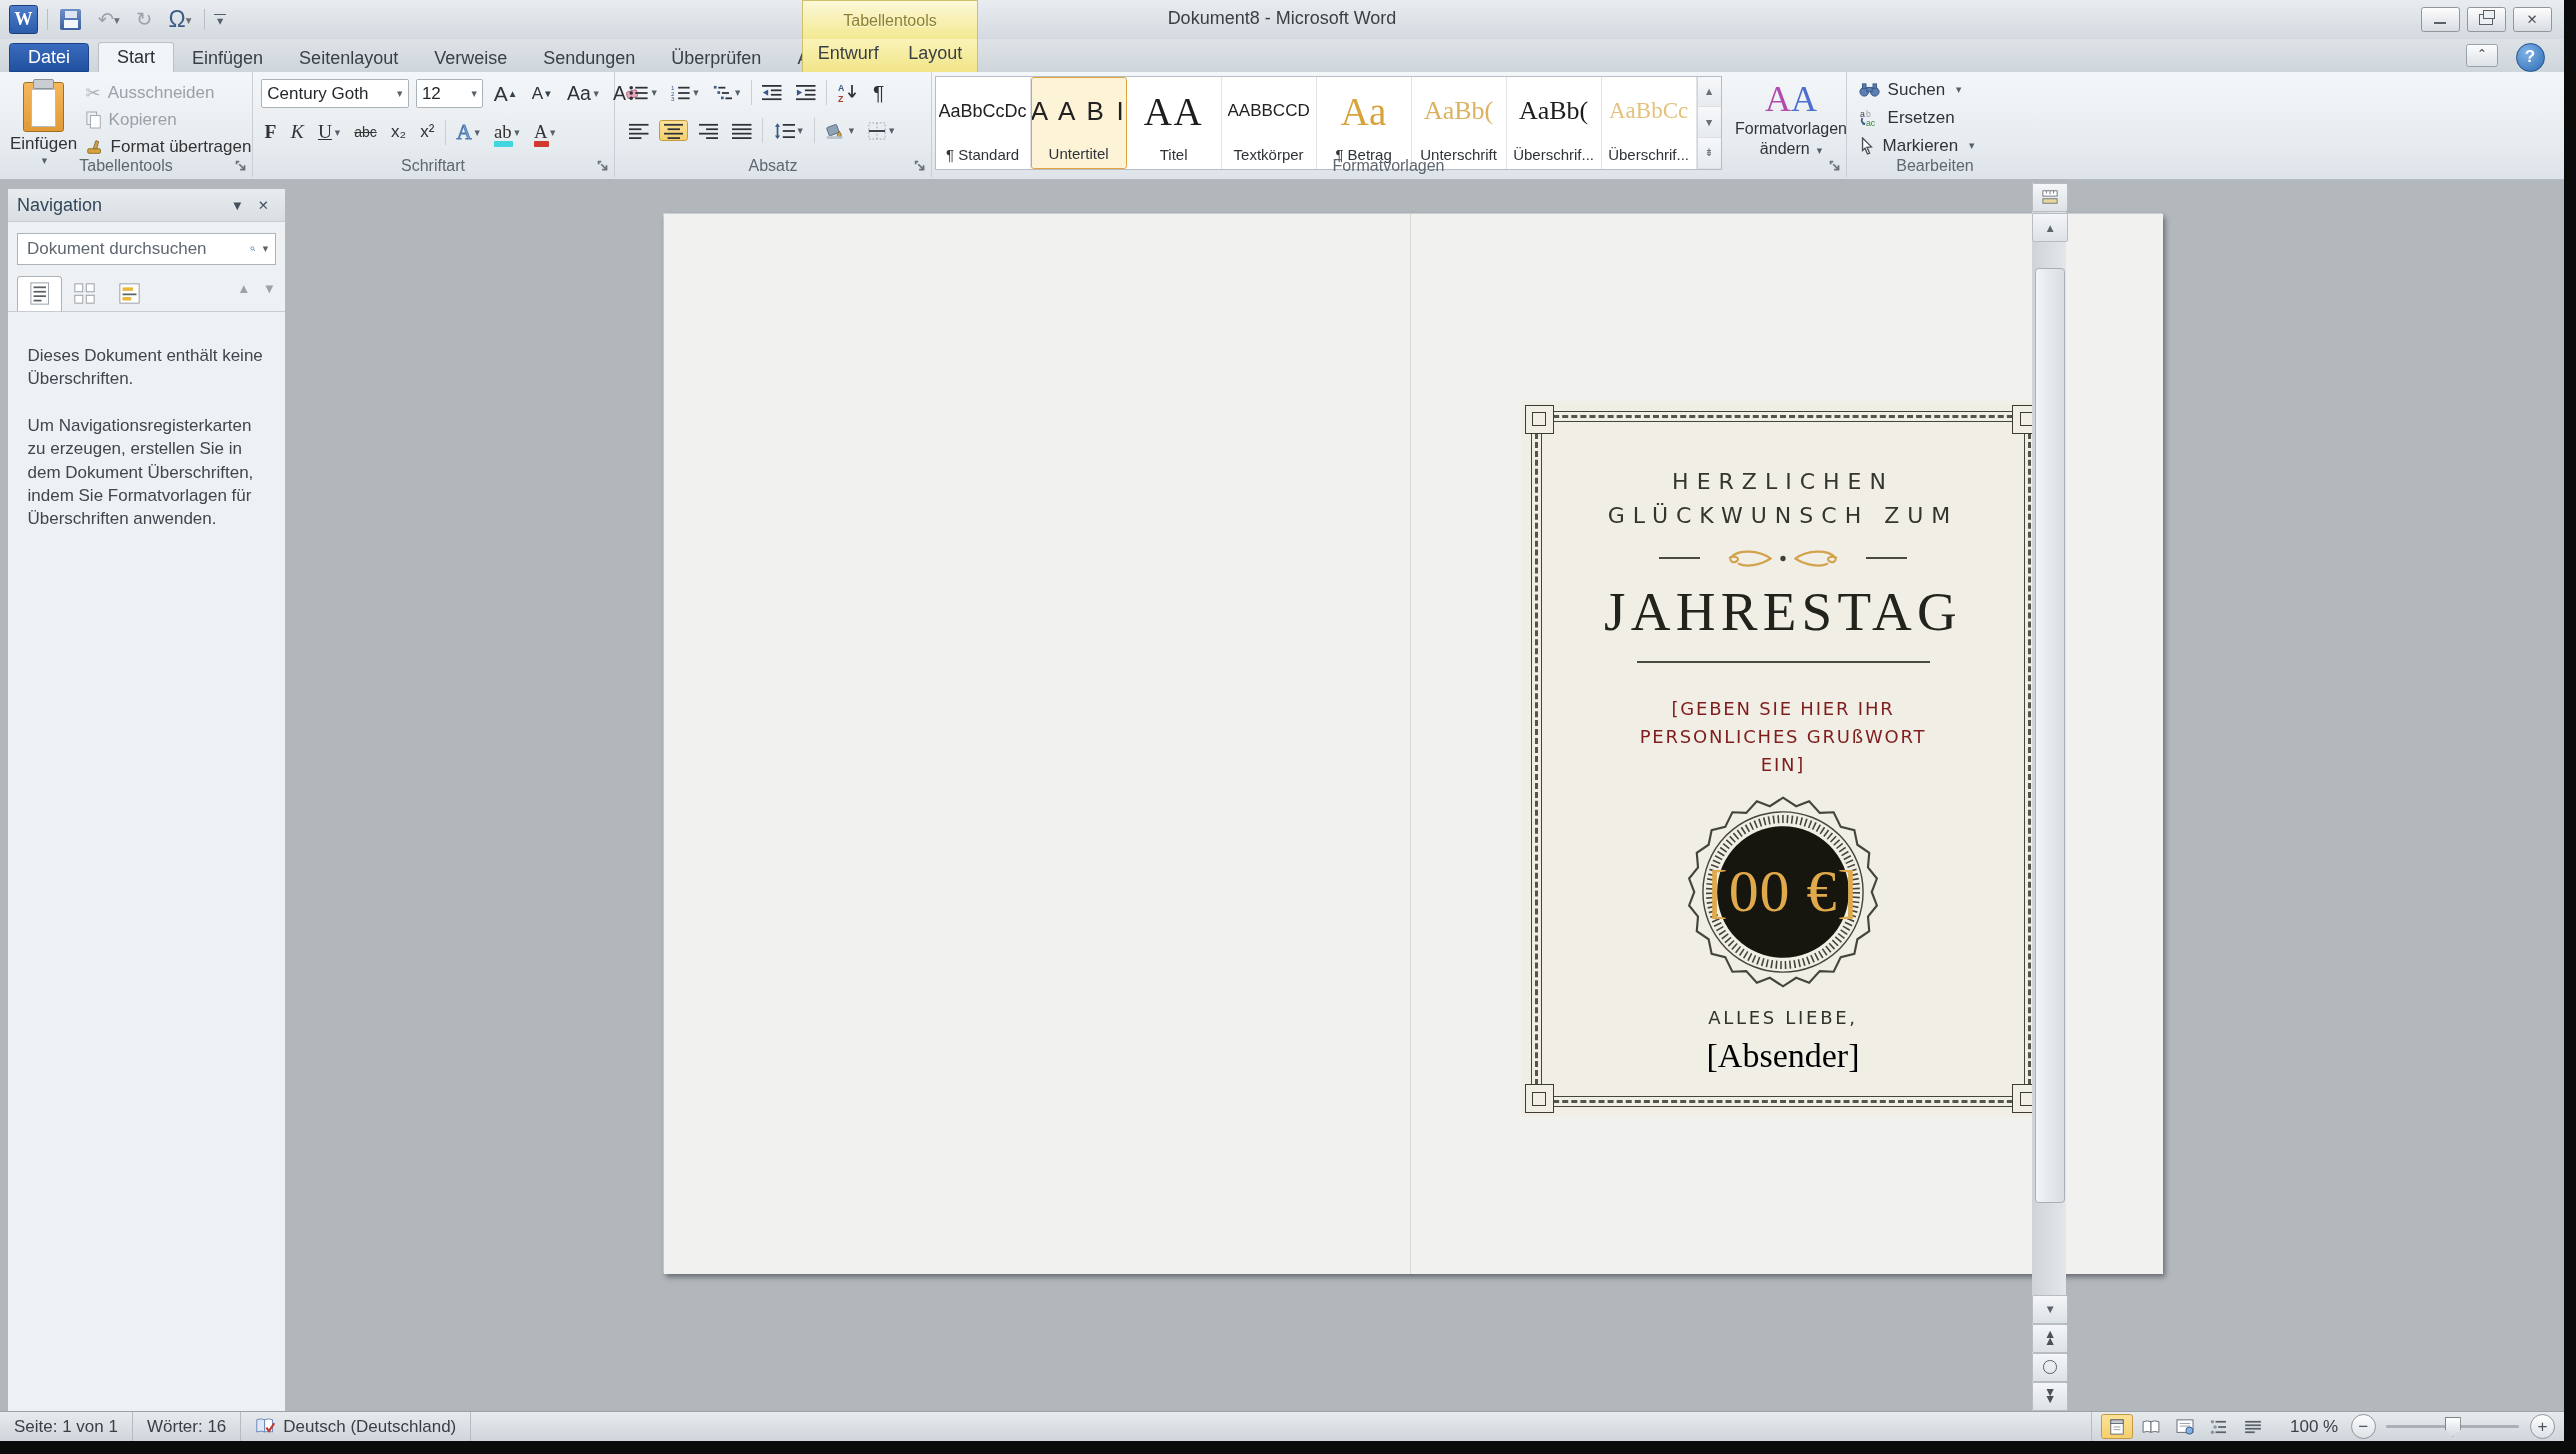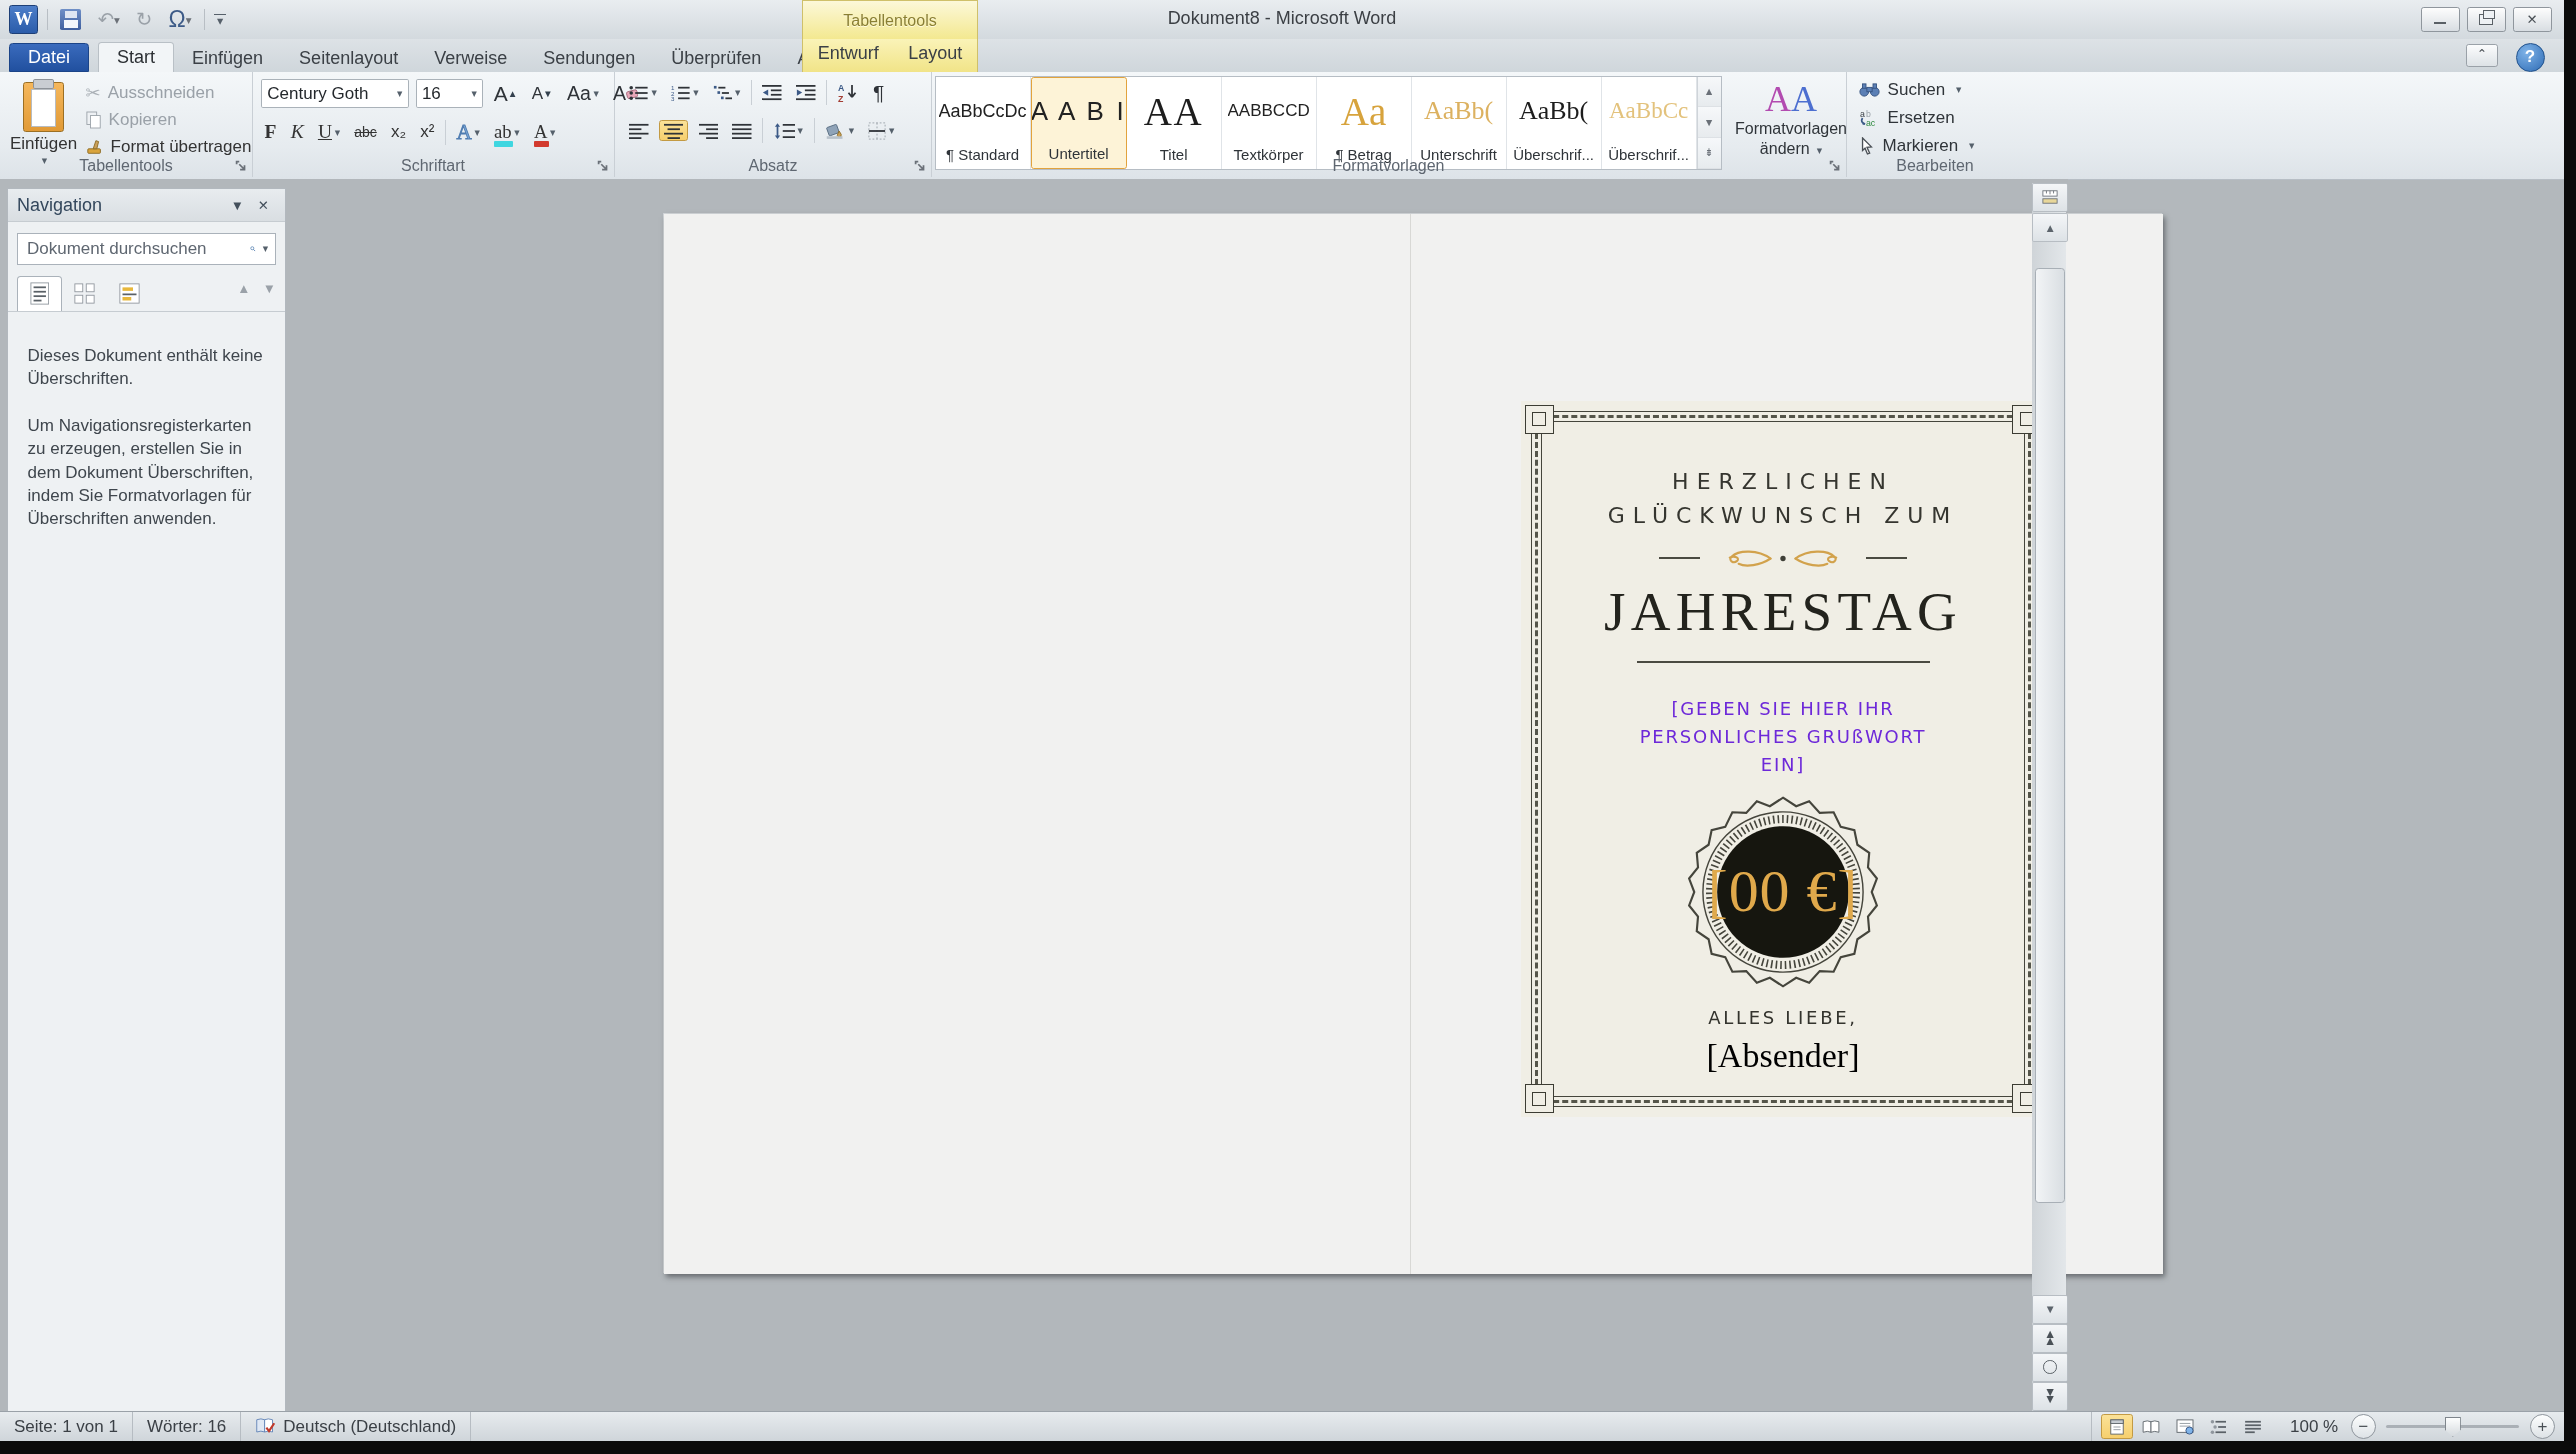--- a/index.html
+++ b/index.html
@@ -132,21 +132,21 @@
   .frame-inner{position:absolute;inset:20.4px;border:0.9px solid #45453c}
   .corner{position:absolute;width:27px;height:27px;background:#f0eee5;border:1.8px solid #3c3c33;display:flex;align-items:center;justify-content:center}
   .corner::before{content:"";width:12.4px;height:12.4px;border:1.8px solid #3c3c33}
   .corner.tl{left:3.6px;top:3.6px}.corner.tr{right:3.6px;top:3.6px}.corner.bl{left:3.6px;bottom:3.6px}.corner.br{right:3.6px;bottom:3.6px}
   .card-content{position:absolute;inset:27px;text-align:center}
   .greeting{margin-top:37px;font-size:22px;letter-spacing:8px;line-height:1.55;color:#35352f}
   .divider-row{margin-top:12.4px;display:flex;align-items:center;justify-content:center;gap:12.4px}
   .divider-row .dash{width:41px;height:2.7px;background:#4a4a41}
   .card-title{margin-top:9px;font-family:"Liberation Serif",serif;font-size:55px;letter-spacing:5.3px;color:#23231d}
   .card-rule{width:293px;height:2.7px;background:#4a4a41;margin:18px auto 0}
-  .card-placeholder{margin:32px auto 0;max-width:293px;font-size:18px;letter-spacing:1.8px;line-height:1.55;color:#6d28d9}
+  .card-placeholder{margin:32px auto 0;max-width:293px;font-size:18px;letter-spacing:1.8px;line-height:1.55;color:#7f1d1d}
   .seal{margin:16px auto 0;width:194px;height:194px;position:relative}
   .seal-amount{position:absolute;inset:0;display:flex;align-items:center;justify-content:center;
     font-family:"Liberation Serif",serif;font-size:60px;color:#e0a94b;letter-spacing:0.9px}
   .closing{margin-top:18px;font-size:18px;letter-spacing:2.7px;color:#33332d}
   .sender{margin-top:9px;font-family:"Liberation Serif",serif;font-size:34px;color:#000000}
 
   
   .vscroll{position:absolute;right:1.8px;top:3.6px;width:34px;height:1228px;background:linear-gradient(90deg,#cfd4d8,#e3e7ea)}
   .vs-btn{width:34px;height:27px;display:flex;align-items:center;justify-content:center;color:#5c646c;font-size:11.5px;
     background:linear-gradient(#f4f6f8,#dde2e6);border:0.9px solid #b7bdc3;border-radius:1.8px}
@@ -275,21 +275,21 @@
       </div>
     </div>
 
     <div class="group" style="left:252px;width:362px">
       <div class="rowicons" style="position:absolute;left:9px;top:7px">
         <div class="combo" style="width:135px">
           <span>Century Goth</span>
           <span class="ddc">▾</span>
         </div>
         <div class="combo" style="width:55px">
-          <span>16</span>
+          <span>12</span>
           <span class="ddc">▾</span>
         </div>
         <div class="btn">
             <span class="glyph-btn" style="font-size:21px">A</span>
             <span style="font-size:9.8px;color:#33404d">▲</span>
           </div>
         <div class="btn">
             <span class="glyph-btn" style="font-size:17px">A</span>
             <span style="font-size:9.8px;color:#33404d">▼</span>
           </div>

